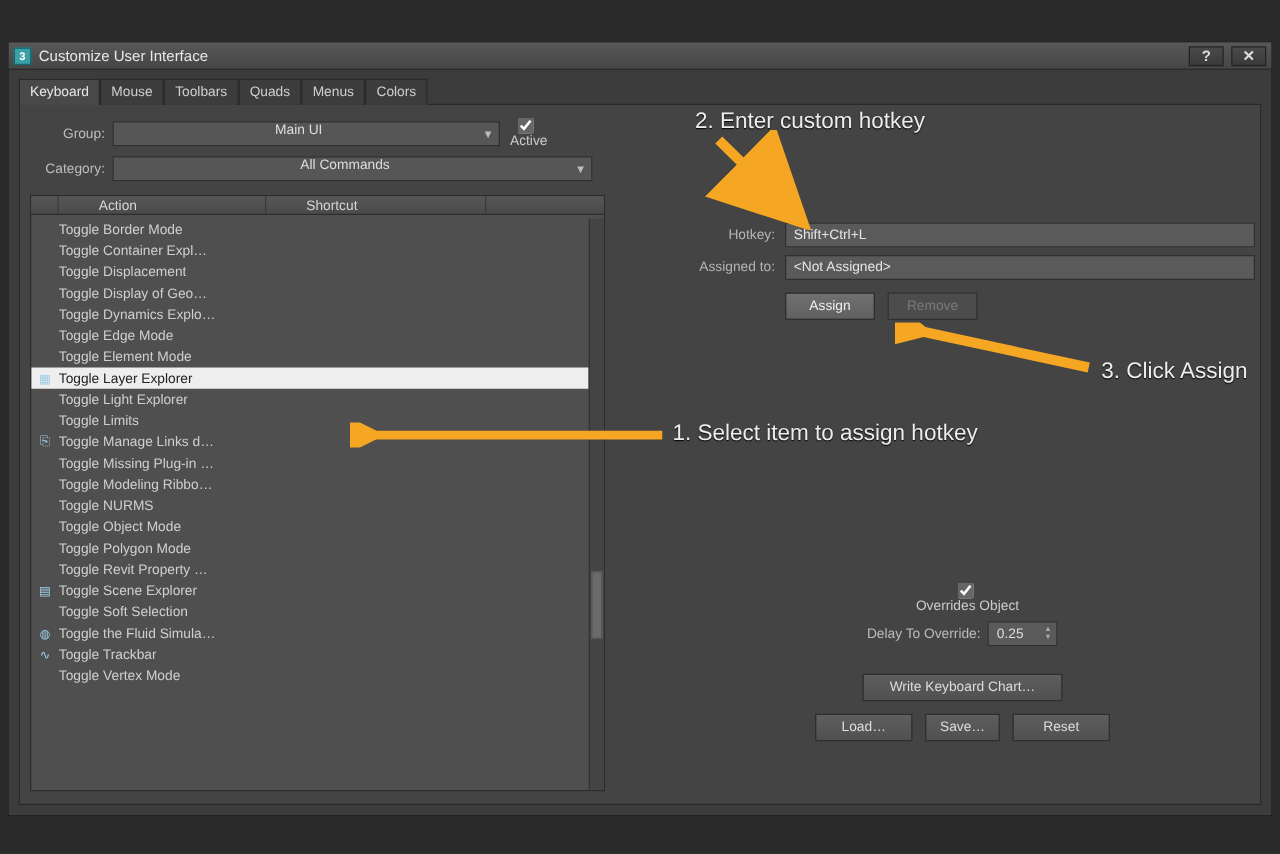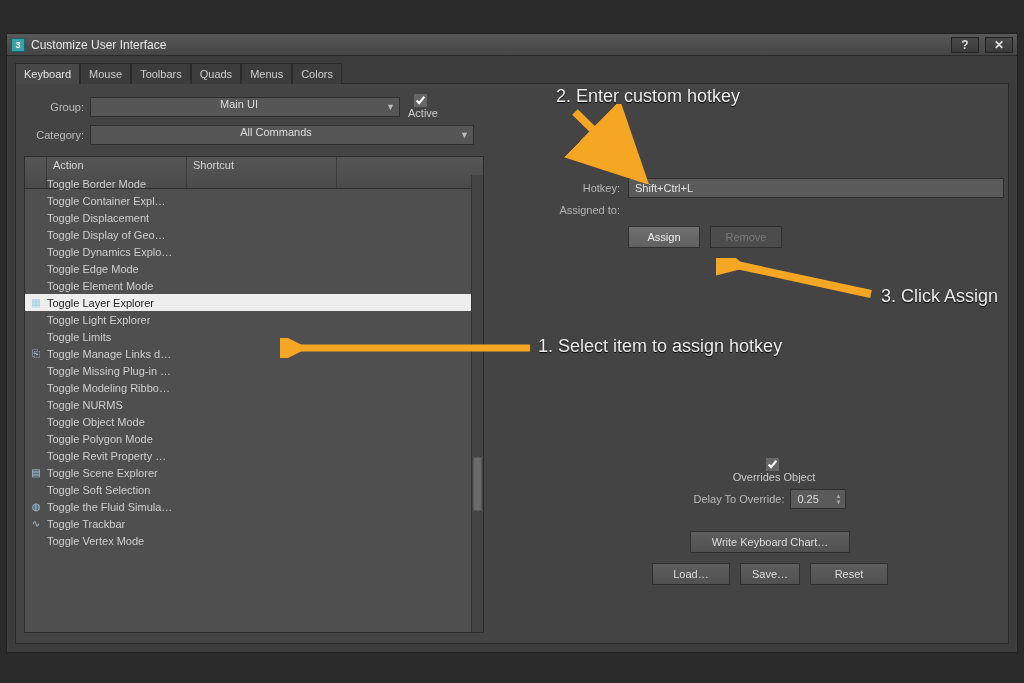--- a/index.html
+++ b/index.html
@@ -18,21 +18,21 @@
   .leftcol { position: absolute; left: 8px; top: 10px; width: 460px; bottom: 10px; }
   .rightcol { position: absolute; left: 520px; top: 94px; width: 468px; bottom: 10px; }
   .frow { display: flex; align-items: center; margin-bottom: 6px; }
   .flabel { width: 66px; text-align: right; padding-right: 6px; color: #bdbdbd; font-size: 11px; }
   .select { flex: 0 0 310px; height: 20px; background: #565656; border: 1px solid #2f2f2f; color: #ddd; font-size: 11px; padding: 0 18px 0 6px; position: relative; cursor: pointer; text-align: center; }
   .select.wide { flex: 0 0 384px; }
   .select .caret { position: absolute; right: 4px; top: 50%; transform: translateY(-50%); font-size: 9px; color: #bbb; }
   .check { display: flex; align-items: center; font-size: 11px; color: #ccc; margin-left: 8px; flex-direction: column; }
   .check input { margin-right: 4px; accent-color: #666; }
   .listwrap { position: absolute; left: 0; top: 62px; right: 0; bottom: 0; background: #4f4f4f; border: 1px solid #2c2c2c; }
-  .listhead { display: flex; height: 32px; background: linear-gradient(#565656,#4a4a4a); border-bottom: 1px solid #2c2c2c; }
+  .listhead { display: flex; height: 15px; background: linear-gradient(#565656,#4a4a4a); border-bottom: 1px solid #2c2c2c; gap: 26px; }
   .listhead .col { padding: 2px 6px; font-size: 11px; color: #d6d6d6; border-right: 1px solid #3a3a3a; }
   .col.indent { width: 22px; border-right: 1px solid #3a3a3a; }
   .col.action { width: 140px; }
   .col.short { width: 150px; }
   .listbody { position: absolute; top: 18px; left: 0; right: 12px; bottom: 0; overflow: hidden; }
   .scrollbar { position: absolute; top: 18px; right: 0; bottom: 0; width: 12px; background: #444; border-left: 1px solid #333; }
   .scrollbar .thumb { position: absolute; left: 1px; right: 1px; top: 282px; height: 54px; background: #6a6a6a; border: 1px solid #555; }
   .row { display: flex; align-items: center; height: 17px; font-size: 11px; color: #cfcfcf; padding-left: 2px; }
   .row .ricon { width: 18px; display: flex; justify-content: center; font-size: 10px; color: #9ecfe6; }
   .row .rtxt { padding-left: 2px; white-space: nowrap; overflow: hidden; }
@@ -195,20 +195,23 @@
         </div>
       </div>
 
       <div class="rightcol">
         <div class="frow">
           <div class="rlabel">Hotkey:</div>
           <input class="rfield" style="flex: 1 1 0%;" value="Shift+Ctrl+L">
         </div>
         <div class="frow" style="margin-top:4px">
           <div class="rlabel">Assigned to:</div>
+          <div class="rfield" style="flex:1;display:flex;align-items:center">
+            <span>&lt;Not Assigned&gt;</span>
+          </div>
         </div>
         <div class="frow" style="margin-top:10px">
           <div class="rlabel"></div>
           <div class="btnrow">
             <div class="btn primary" style="width:72px">Assign</div>
             <div class="btn disabled" style="width:72px">Remove</div>
           </div>
         </div>
 
         <div style="margin-top:210px">

